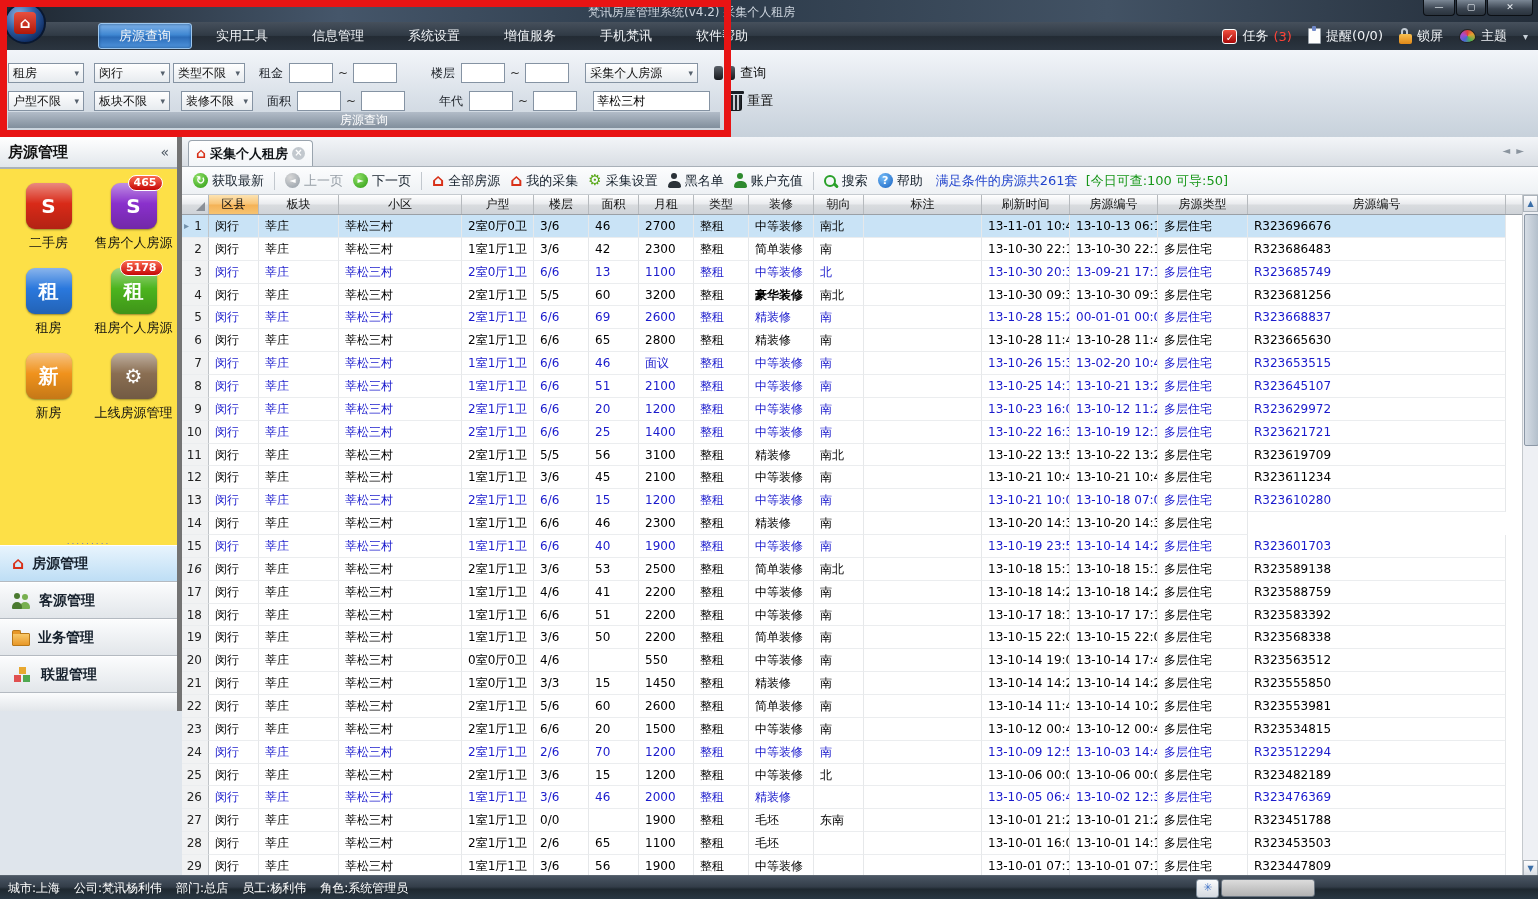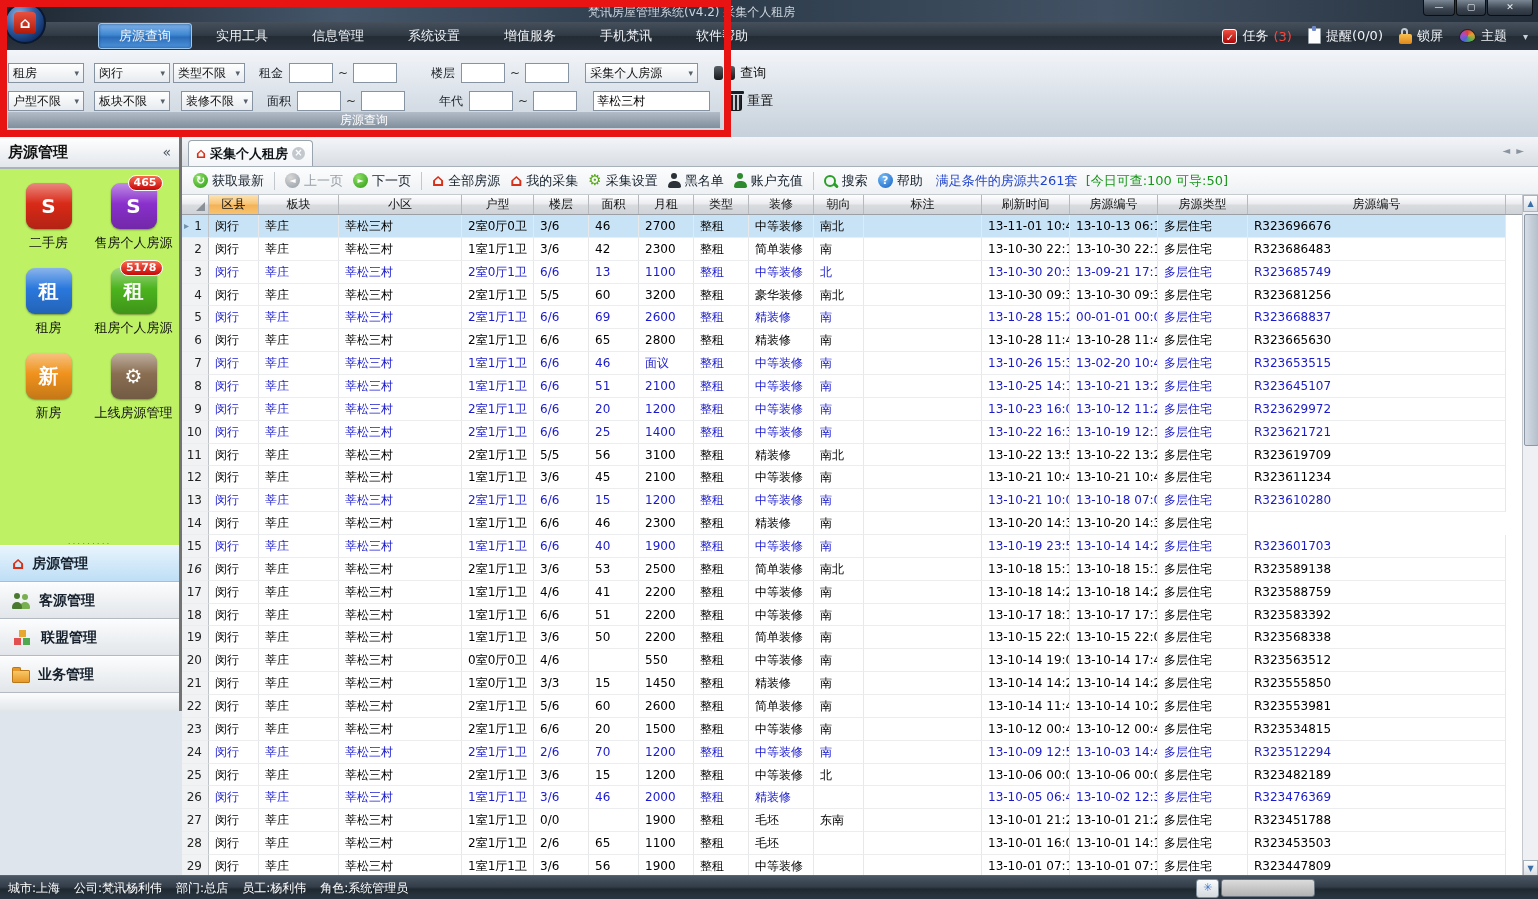--- a/index.html
+++ b/index.html
@@ -45,22 +45,22 @@
   .f-label{font-size:12px;color:#1a1f26;margin:0 6px 0 14px;white-space:nowrap;}
   .f-input{width:36px;height:18px;border:1px solid #8593a3;background:#fff;font-size:12px;padding:0 3px;}
   .f-tilde{margin:0 5px;color:#333;}
   .f-btn{display:flex;align-items:center;gap:5px;font-size:13px;color:#111;cursor:pointer;margin-left:16px;}
   .group-strip{position:absolute;left:8px;bottom:9px;width:712px;height:16px;
     background:linear-gradient(180deg,#b2bcc8,#818e9c);color:#fff;text-align:center;
     font-size:12px;line-height:16px;}
   .red-box{position:absolute;left:0;top:0;width:731px;height:137px;border:7px solid #e81414;
     box-sizing:border-box;z-index:80;pointer-events:none;}
   
-  .sidebar{position:absolute;left:0;top:137px;width:182px;height:574px;background:#bef264;
-    border-right:3px solid #737373;box-sizing:border-box;}
+  .sidebar{position:absolute;left:0;top:137px;width:182px;height:574px;background:#fde047;
+    border-right:5px solid #737373;box-sizing:border-box;}
   .sb-header{height:30px;background:linear-gradient(180deg,#ffffff,#e2e7ec);border-bottom:2px solid #aab2ba;
     display:flex;align-items:center;justify-content:space-between;padding:0 8px;}
   .sb-title{font-weight:bold;font-size:15px;color:#111;}
   .sb-collapse{color:#4a5560;font-size:14px;cursor:pointer;}
   .modules{display:flex;flex-wrap:wrap;padding:14px 0 0 6px;}
   .module{width:85px;text-align:center;margin-bottom:16px;cursor:pointer;position:relative;}
   .mod-tile{position:relative;width:46px;height:46px;margin:0 auto;border-radius:9px;
     background-image:linear-gradient(180deg,rgba(255,255,255,.45),rgba(255,255,255,0) 45%,rgba(0,0,0,.18));
     box-shadow:0 1px 2px rgba(0,0,0,.4);color:#fff;font-weight:bold;font-size:20px;line-height:46px;}
   .mod-badge{position:absolute;top:-8px;right:-6px;background:linear-gradient(180deg,#fa6a50,#c60808);
@@ -309,26 +309,26 @@
     <div class="sb-nav" id="sb-nav">
         <div class="nav-item active">
           <span class="ic house-g">⌂</span>
           <span>房源管理</span>
         </div>
         <div class="nav-item">
           <span class="ic people-ic"></span>
           <span>客源管理</span>
         </div>
         <div class="nav-item">
+          <span class="ic folder-ic"></span>
+          <span>业务管理</span>
+        </div>
+        <div class="nav-item">
           <span class="ic cubes-ic"></span>
           <span>联盟管理</span>
-        </div>
-        <div class="nav-item">
-          <span class="ic folder-ic"></span>
-          <span>业务管理</span>
         </div>
         <div class="nav-pad"></div>
       </div>
   </div>
 
   <div class="main">
     <div class="tabstrip">
       <div class="tab">
         <span class="ic house-g" style="font-size:14px">⌂</span>
         <span>采集个人租房</span>
@@ -460,21 +460,21 @@
           <div class="trow">
             <div class="cell gutter" style="width: 27px;">4</div>
             <div class="cell" style="width: 50px;">闵行</div>
             <div class="cell" style="width: 80px;">莘庄</div>
             <div class="cell" style="width: 123px;">莘松三村</div>
             <div class="cell" style="width: 72px;">2室1厅1卫</div>
             <div class="cell" style="width: 55px;">5/5</div>
             <div class="cell" style="width: 50px;">60</div>
             <div class="cell" style="width: 55px;">3200</div>
             <div class="cell" style="width: 55px;">整租</div>
-            <div class="cell" style="width: 65px;">豪华装修</div>
+            <div class="cell" style="width: 65px; font-weight: bold;">豪华装修</div>
             <div class="cell" style="width: 50px;">南北</div>
             <div class="cell" style="width: 118px;"></div>
             <div class="cell" style="width: 88px;">13-10-30 09:31</div>
             <div class="cell" style="width: 88px;">13-10-30 09:30</div>
             <div class="cell" style="width: 90px;">多层住宅</div>
             <div class="cell" style="width: 258px;">R323681256</div>
           </div>
           <div class="trow hl">
             <div class="cell gutter" style="width: 27px;">5</div>
             <div class="cell" style="width: 50px;">闵行</div>

